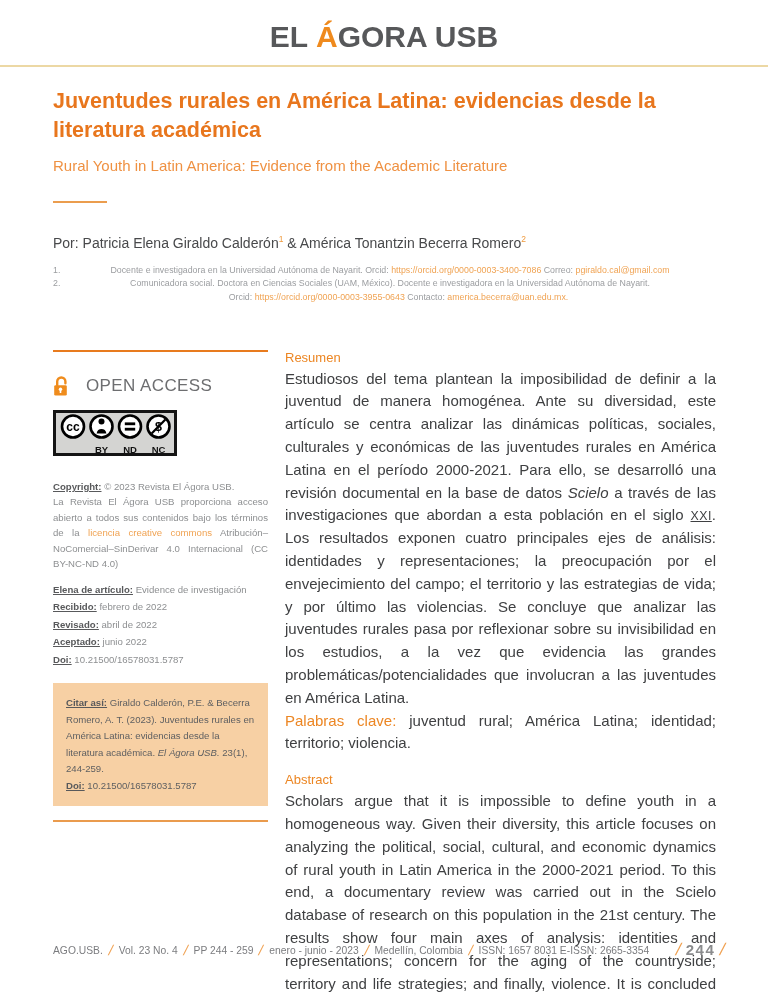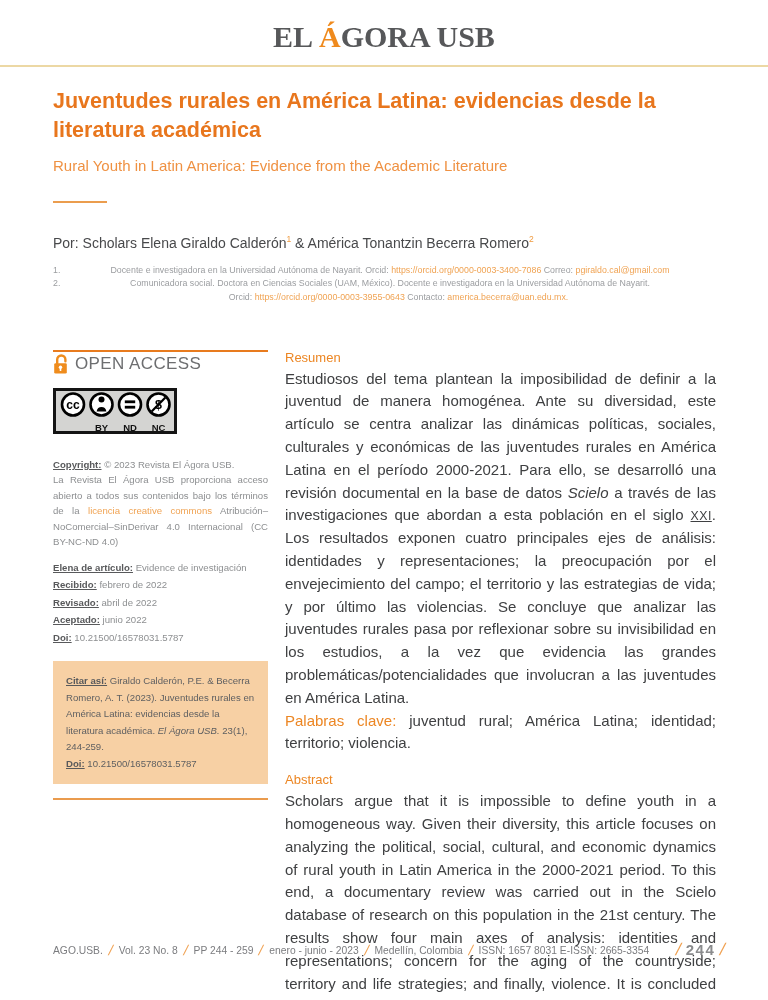--- a/index.html
+++ b/index.html
@@ -4,21 +4,21 @@
 <style>
   * { margin:0; padding:0; box-sizing:border-box; }
   body { background:#9a9a9a; font-family:"Liberation Sans", sans-serif; }
   .page {
     width:768px; height:1000px; margin:0 auto; background:#ffffff;
     position:relative; overflow:hidden;
   }
   
   .logo-row { padding-top:20px; text-align:center; }
   .logo {
-    font-size:30px; font-weight:bold; color:#57585a; letter-spacing:0px;font-family:Liberation Serif, serif;
+    font-size:30px; font-weight:bold; color:#57585a; letter-spacing:0px;
   }
   .logo .accent { color:#ef8a1d; }
   .top-rule { margin-top:11px; border-top:2px solid #ecd8a4; }
 
   .content { padding:0 52px 0 53px; }
 
   
   .title-es {
     margin-top:20px; font-size:21.5px; font-weight:bold; color:#e8761d;
     line-height:1.36; max-width:628px;
@@ -37,21 +37,21 @@
   .lnk { color:#f0a353; text-decoration:none; cursor:pointer; }
 
   
   .columns { display:flex; gap:17px; margin-top:46px; }
   .col-left  { width:215px; flex:none; }
   .col-right { flex:1; }
 
   .lc-rule-top    { border-top:2px solid #e87b1e; }
   .lc-rule-bottom { border-top:2px solid #ea9b4d; margin-top:14px; }
 
-  .oa-row { margin-top:2px; display:flex; gap:5px; }
+  .oa-row { margin-top:24px; display:flex; gap:16px; }
   .oa-text { font-size:17px; color:#6d6e70; letter-spacing:0.4px; }
 
   .cc-badge { margin-top:13px; display:block; }
 
   .copyright {
     margin-top:23px; font-size:9.6px; line-height:1.62;
     text-align:justify; color:#8d8f91;
   }
   .b-dark { font-weight:bold; color:#58595b;text-decoration:underline; }
 
@@ -98,21 +98,21 @@
     <span class="logo"><span>EL </span><span class="accent">Á</span><span>GORA USB</span></span>
   </div>
   <div class="top-rule"></div>
 
   <div class="content">
 
     <h1 class="title-es">Juventudes rurales en América Latina: evidencias desde la literatura académica</h1>
     <div class="title-en">Rural Youth in Latin America: Evidence from the Academic Literature</div>
     <div class="title-rule"></div>
 
-    <div class="byline"><span>Por: Scholars Elena Giraldo Calderón</span><sup>1</sup><span> &amp; América Tonantzin Becerra Romero</span><sup>2</sup></div>
+    <div class="byline"><span>Por: Patricia Elena Giraldo Calderón</span><sup>1</sup><span> &amp; América Tonantzin Becerra Romero</span><sup>2</sup></div>
 
     <div class="footnotes">
       <div class="fn">
         <span class="fn-num">1.</span>
         <span class="fn-body"><span>Docente e investigadora en la Universidad Autónoma de Nayarit. Orcid: </span><a class="lnk">https://orcid.org/0000-0003-3400-7086</a><span> Correo: </span><a class="lnk">pgiraldo.cal@gmail.com</a></span>
       </div>
       <div class="fn">
         <span class="fn-num">2.</span>
         <span class="fn-body">
           <span>Comunicadora social. Doctora en Ciencias Sociales (UAM, México). Docente e investigadora en la Universidad Autónoma de Nayarit.</span>
@@ -194,21 +194,21 @@
           </div>
         </div>
 
       </div>
     </div>
   </div>
 
   <div class="footer">
     <span>AGO.USB.</span>
     <span class="slash">/</span>
-    <span>Vol. 23 No. 8</span>
+    <span>Vol. 23 No. 4</span>
     <span class="slash">/</span>
     <span>PP 244 - 259</span>
     <span class="slash">/</span>
     <span>enero - junio - 2023</span>
     <span class="slash">/</span>
     <span>Medellín, Colombia</span>
     <span class="slash">/</span>
     <span>ISSN: 1657 8031 E-ISSN: 2665-3354</span>
     <span class="page-num-wrap">
       <span class="slash slash-big">/</span>

